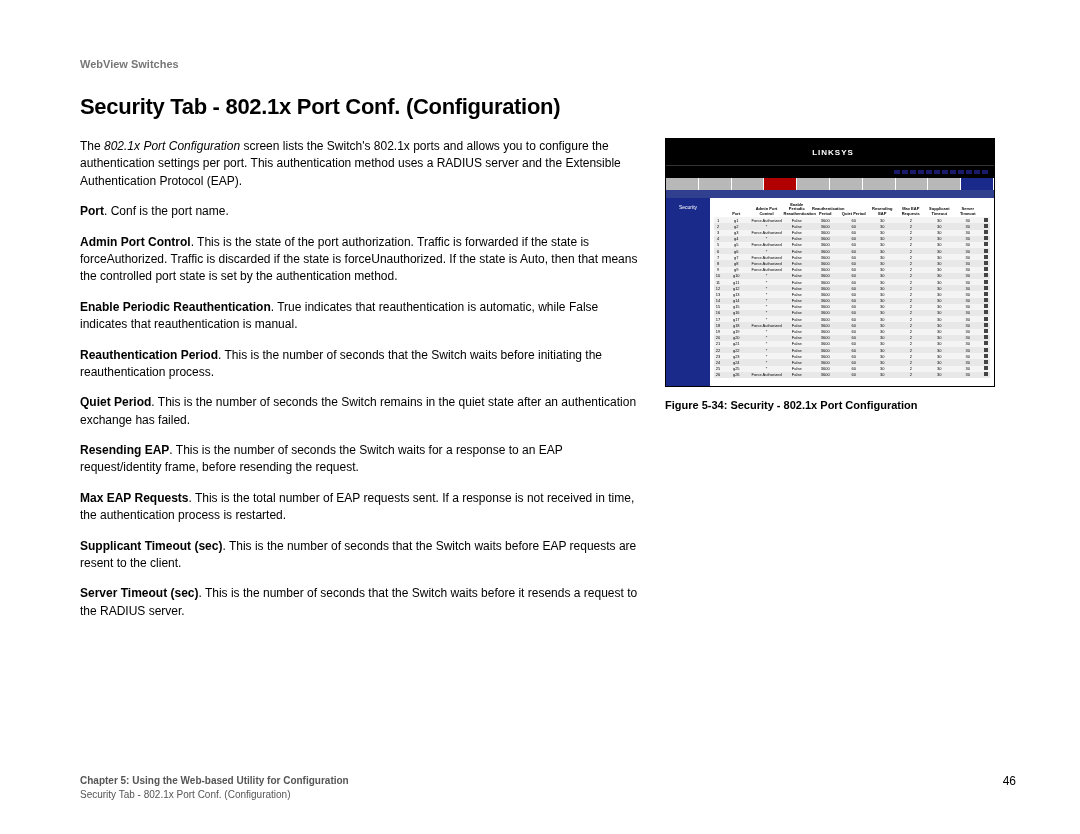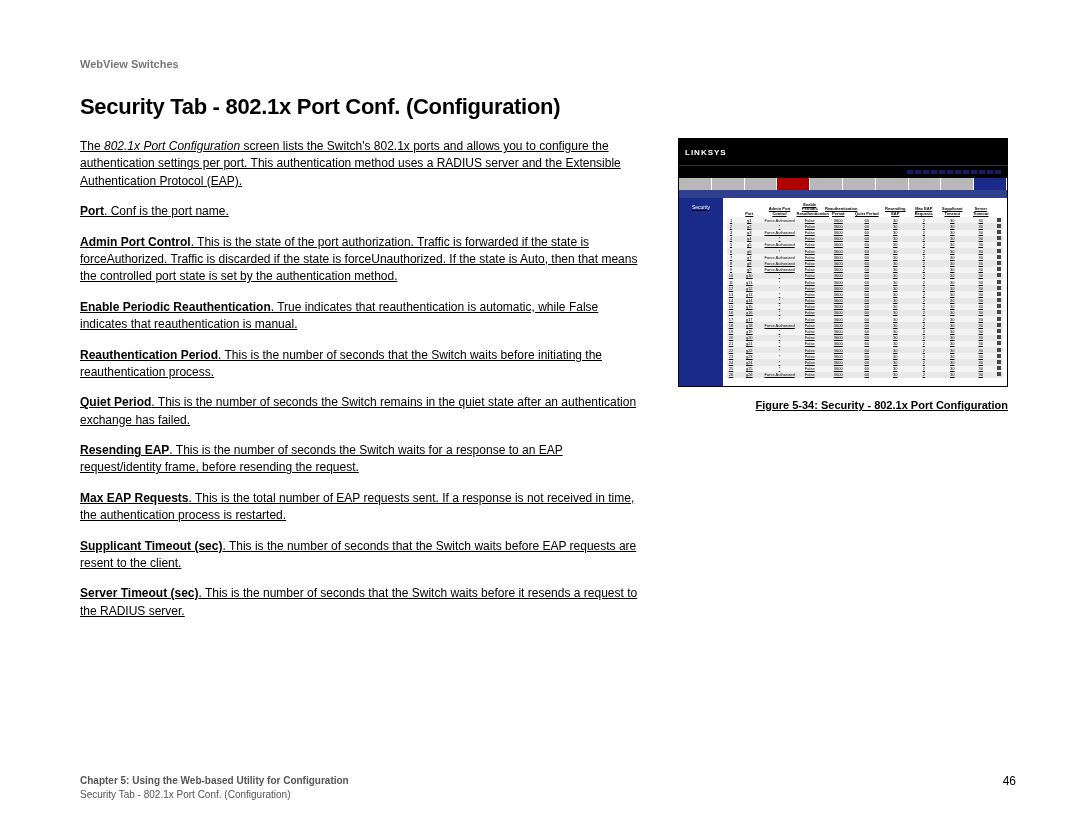--- a/index.html
+++ b/index.html
@@ -29,22 +29,21 @@
   .page-title {
     font-size: 22px;
     font-weight: bold;
     letter-spacing: -0.3px;
     margin-bottom: 18px;
     font-stretch: condensed;
     font-family: "Arial Narrow", Arial, sans-serif;
   }
   .columns {
     display: flex;
-    gap: 38px;
-    text-decoration: underline;
+    gap: 25px;
   }
   .left-col {
     flex: 0 0 560px;
   }
   .right-col {
     flex: 1 1 auto;
   }
   .para {
     font-size: 12px;
     line-height: 1.45;
@@ -62,20 +61,21 @@
     width: 330px;
     border: 1px solid #000;
     box-sizing: border-box;
     background: #fff;
   }
   .fig-top {
     background: #000;
     height: 26px;
     display: flex;
     align-items: center;
+    justify-content: center;
   }
   .fig-logo {
     color: #fff;
     font-size: 8px;
     font-weight: bold;
     letter-spacing: 1px;
     margin-left: 6px;
   }
   .fig-devicebar {
     background: #000;
@@ -138,21 +138,21 @@
     white-space: nowrap;
   }
   .fig-table tbody tr:nth-child(odd) { background: #f4f4f4; }
   .fig-table tbody tr:nth-child(even) { background: #e8e8e8; }
   .apc { width: 30px; overflow: hidden; }
   .pencil { width: 4px; height: 4px; background: #444; display: inline-block; }
 
   .fig-caption {
     font-size: 11px;
     font-weight: bold;
-    text-align: right;
+    text-align: left;
     margin-top: 12px;
   }
 
   
   .footer {
     position: absolute;
     left: 80px;
     right: 64px;
     bottom: 40px;
     display: flex;

